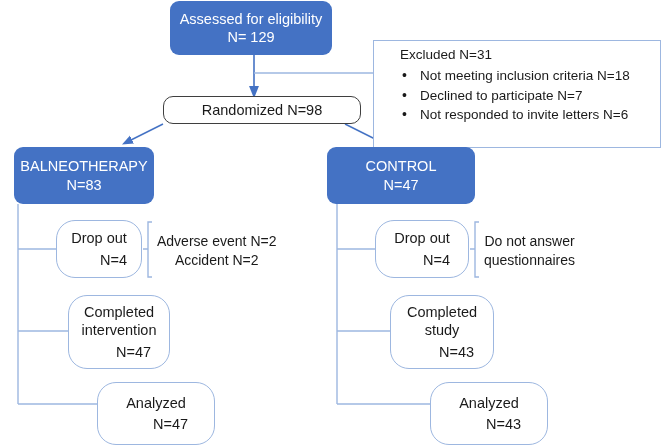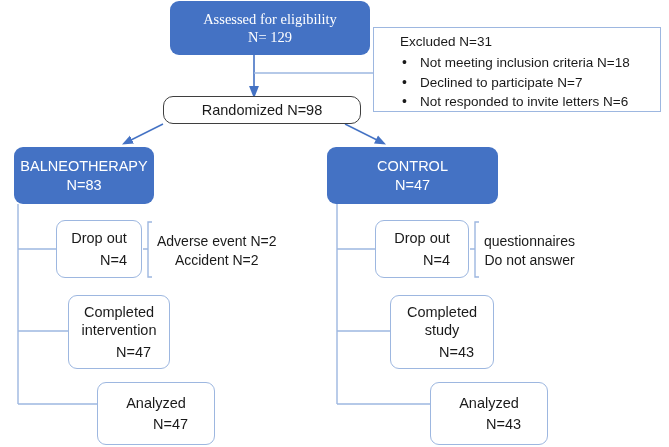--- a/index.html
+++ b/index.html
@@ -36,21 +36,21 @@
   .node-filled {
     background: #4472C4;
     color: #ffffff;
     border-radius: 9px;
     font-size: 14.5px;
   }
   .node-outline {
     background: #ffffff;
     color: #1a1a1a;
     border: 1px solid #9DB7E0;
-    border-radius: 9px;
+    border-radius: 19px;
     font-size: 14.5px;
   }
   .node-outline.sharp {
     border: 1px solid #3f3f3f;
     border-radius: 10px;
   }
   .node-plain {
     background: #ffffff;
     color: #1a1a1a;
     border: 1px solid #9DB7E0;
@@ -127,66 +127,66 @@
     <path d="M152,222 L148,222 L148,277 L152,277 M148,249 L143,249" fill="none" stroke="#9DB7E0" stroke-width="1.4"></path>
 
     <path d="M337,204 L337,404" fill="none" stroke="#9DB7E0" stroke-width="1.4"></path>
     <path d="M337,249 L375,249" fill="none" stroke="#9DB7E0" stroke-width="1.4"></path>
     <path d="M337,331 L390,331" fill="none" stroke="#9DB7E0" stroke-width="1.4"></path>
     <path d="M337,404 L430,404" fill="none" stroke="#9DB7E0" stroke-width="1.4"></path>
 
     <path d="M479,222 L475,222 L475,277 L479,277 M475,249 L470,249" fill="none" stroke="#9DB7E0" stroke-width="1.4"></path>
   </svg>
 
-  <div class="node node-filled" style="left:170px; top:1px; width:200px; height:54px;font-family:Liberation Serif, serif;">
+  <div class="node node-filled" style="left:170px; top:1px; width:162px; height:54px;">
     <span class="line1">Assessed for eligibility</span>
     <span class="line2">N= 129</span>
   </div>
 
-  <div class="node node-plain" style="left:373px; top:27px; width:288px; height:85px;padding-left:24px;">
+  <div class="node node-plain" style="left:373px; top:40px; width:288px; height:108px;padding-left:24px;">
     <span class="excl-head">Excluded N=31</span>
     <ul class="excl-list">
       <li>Not meeting inclusion criteria  N=18</li>
       <li>Declined to participate N=7</li>
       <li>Not responded to invite letters N=6</li>
     </ul>
   </div>
 
   <div class="node node-outline sharp" style="left:163px; top:96px; width:198px; height:28px;">
     <span class="line1">Randomized  N=98</span>
   </div>
 
   <div class="node node-filled" style="left:14px; top:147px; width:140px; height:57px;">
     <span class="line1">BALNEOTHERAPY</span>
     <span class="line2">N=83</span>
   </div>
 
-  <div class="node node-filled" style="left:327px; top:147px; width:171px; height:57px;">
+  <div class="node node-filled" style="left:327px; top:147px; width:148px; height:57px;">
     <span class="line1">CONTROL</span>
     <span class="line2">N=47</span>
   </div>
 
   <div class="node node-outline" style="left:56px; top:220px; width:86px; height:58px;">
     <span class="nbox-title">Drop out</span>
     <span class="nbox-n">N=4</span>
   </div>
 
   <div class="sidenote" style="left:157px; top:232px;">
     <span>Adverse event N=2</span>
     <span>Accident N=2</span>
   </div>
 
   <div class="node node-outline" style="left:375px; top:220px; width:94px; height:58px;">
     <span class="nbox-title">Drop out</span>
     <span class="nbox-n">N=4</span>
   </div>
 
   <div class="sidenote" style="left:484px; top:232px;">
+    <span>Do not answer</span>
     <span>questionnaires</span>
-    <span>Do not answer</span>
   </div>
 
   <div class="node node-outline" style="left:68px; top:295px; width:102px; height:74px;">
     <span class="line1">Completed</span>
     <span class="line2">intervention</span>
     <span class="nbox-n">N=47</span>
   </div>
 
   <div class="node node-outline" style="left:390px; top:295px; width:104px; height:74px;">
     <span class="line1">Completed</span>

